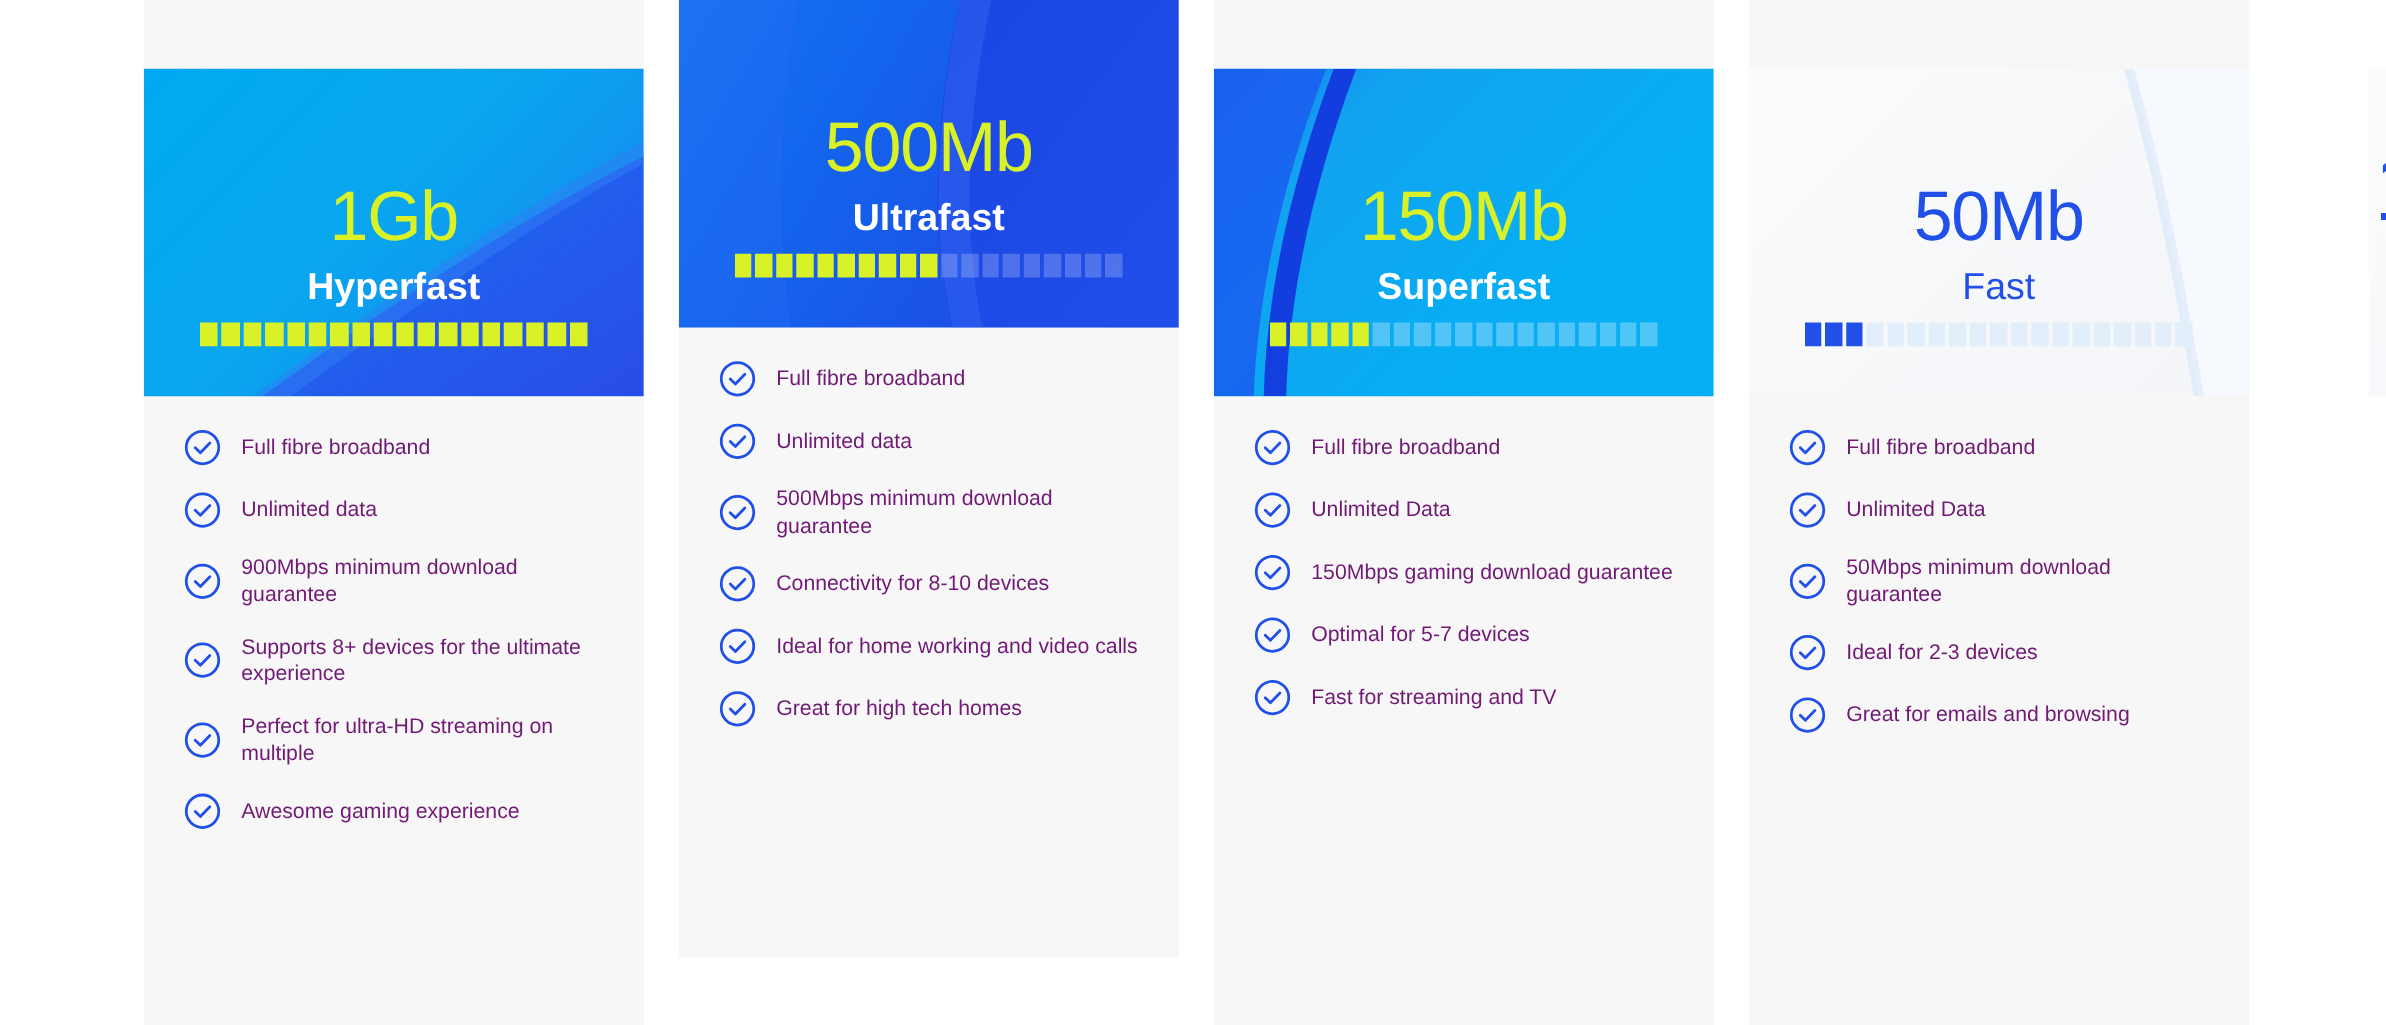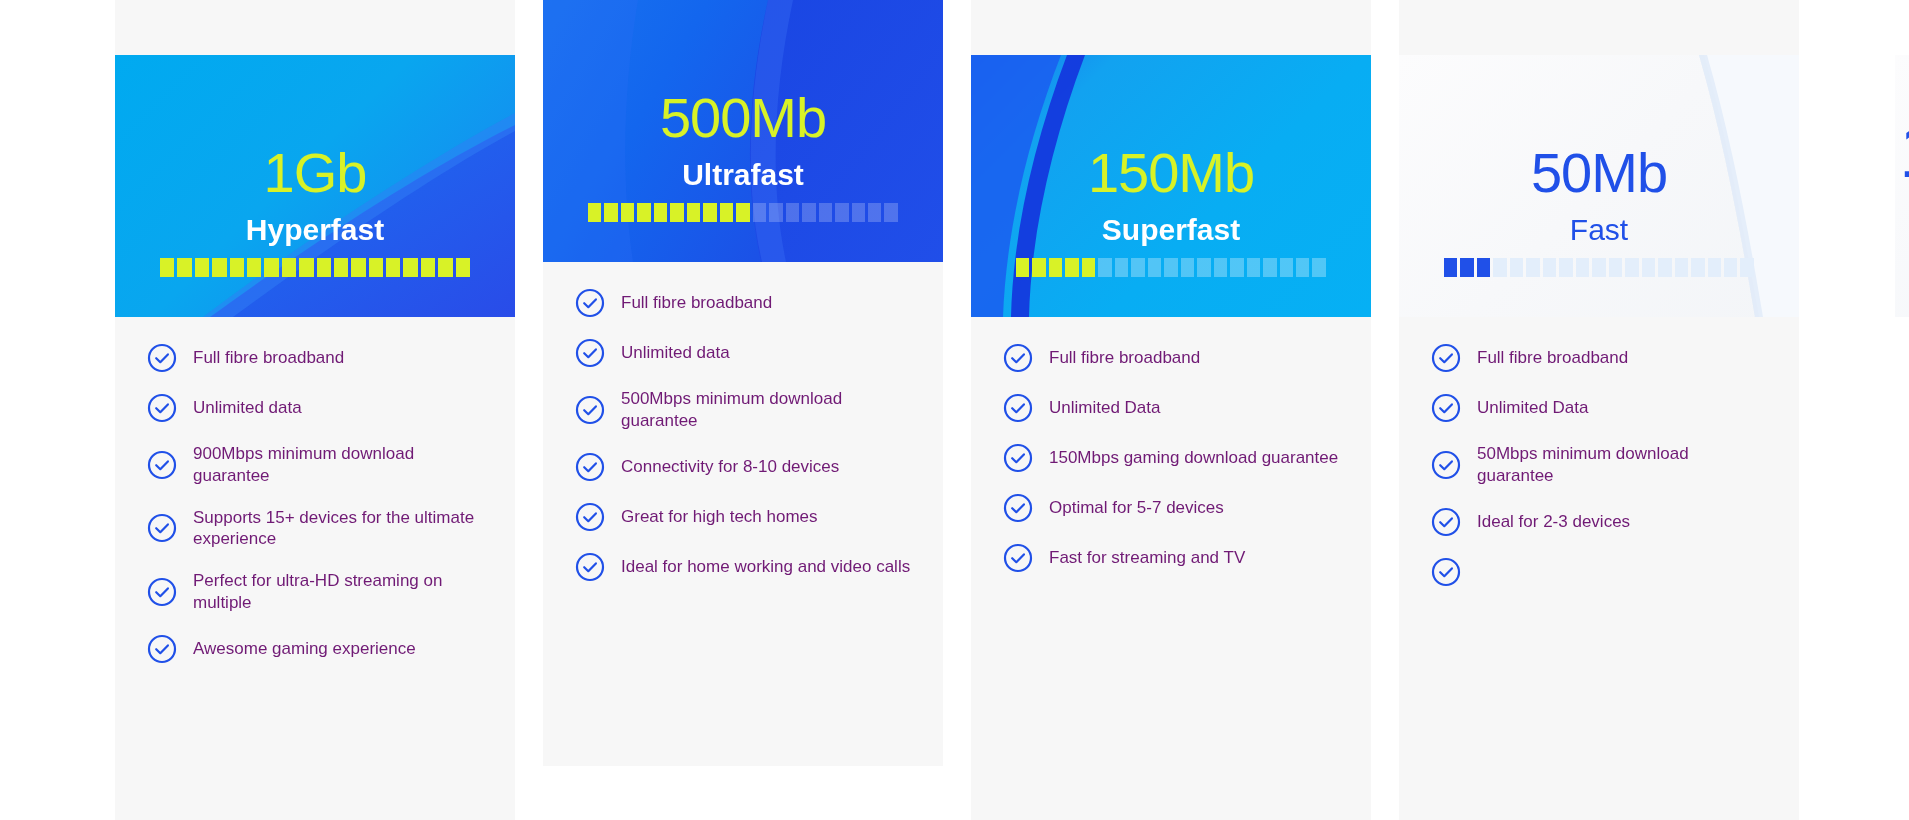--- a/index.html
+++ b/index.html
@@ -261,21 +261,21 @@
               </span>
               <span class="feature-text">900Mbps minimum download guarantee</span>
             </div>
             <div class="feature">
               <span class="check-icon">
                 <svg viewBox="0 0 30 30" fill="none">
                   <circle cx="15" cy="15" r="13" stroke="#2050E8" stroke-width="2.2" fill="none"></circle>
                   <path d="M9.2 15.2 L13.3 19.2 L20.9 11.4" stroke="#2050E8" stroke-width="2.2" stroke-linecap="round" stroke-linejoin="round" fill="none"></path>
                 </svg>
               </span>
-              <span class="feature-text">Supports 15+ devices for the ultimate experience</span>
+              <span class="feature-text">Supports 8+ devices for the ultimate experience</span>
             </div>
             <div class="feature">
               <span class="check-icon">
                 <svg viewBox="0 0 30 30" fill="none">
                   <circle cx="15" cy="15" r="13" stroke="#2050E8" stroke-width="2.2" fill="none"></circle>
                   <path d="M9.2 15.2 L13.3 19.2 L20.9 11.4" stroke="#2050E8" stroke-width="2.2" stroke-linecap="round" stroke-linejoin="round" fill="none"></path>
                 </svg>
               </span>
               <span class="feature-text">Perfect for ultra-HD streaming on multiple</span>
             </div>
@@ -373,30 +373,30 @@
               </span>
               <span class="feature-text">Connectivity for 8-10 devices</span>
             </div>
             <div class="feature">
               <span class="check-icon">
                 <svg viewBox="0 0 30 30" fill="none">
                   <circle cx="15" cy="15" r="13" stroke="#2050E8" stroke-width="2.2" fill="none"></circle>
                   <path d="M9.2 15.2 L13.3 19.2 L20.9 11.4" stroke="#2050E8" stroke-width="2.2" stroke-linecap="round" stroke-linejoin="round" fill="none"></path>
                 </svg>
               </span>
+              <span class="feature-text">Ideal for home working and video calls</span>
+            </div>
+            <div class="feature">
+              <span class="check-icon">
+                <svg viewBox="0 0 30 30" fill="none">
+                  <circle cx="15" cy="15" r="13" stroke="#2050E8" stroke-width="2.2" fill="none"></circle>
+                  <path d="M9.2 15.2 L13.3 19.2 L20.9 11.4" stroke="#2050E8" stroke-width="2.2" stroke-linecap="round" stroke-linejoin="round" fill="none"></path>
+                </svg>
+              </span>
               <span class="feature-text">Great for high tech homes</span>
-            </div>
-            <div class="feature">
-              <span class="check-icon">
-                <svg viewBox="0 0 30 30" fill="none">
-                  <circle cx="15" cy="15" r="13" stroke="#2050E8" stroke-width="2.2" fill="none"></circle>
-                  <path d="M9.2 15.2 L13.3 19.2 L20.9 11.4" stroke="#2050E8" stroke-width="2.2" stroke-linecap="round" stroke-linejoin="round" fill="none"></path>
-                </svg>
-              </span>
-              <span class="feature-text">Ideal for home working and video calls</span>
             </div>
           </div>
       </div>
     </div>
 
     <div class="gap"></div>
 
     <div class="card-slot">
       <div class="card">
         <div class="banner-pad"></div>
@@ -559,20 +559,21 @@
               </span>
               <span class="feature-text">Ideal for 2-3 devices</span>
             </div>
             <div class="feature">
               <span class="check-icon">
                 <svg viewBox="0 0 30 30" fill="none">
                   <circle cx="15" cy="15" r="13" stroke="#2050E8" stroke-width="2.2" fill="none"></circle>
                   <path d="M9.2 15.2 L13.3 19.2 L20.9 11.4" stroke="#2050E8" stroke-width="2.2" stroke-linecap="round" stroke-linejoin="round" fill="none"></path>
                 </svg>
               </span>
+              <span class="feature-text">Great for emails and browsing</span>
             </div>
           </div>
       </div>
     </div>
   </div>
 
   <div class="peek"></div>
   <div class="peek-text">1</div>
 
 </div>

